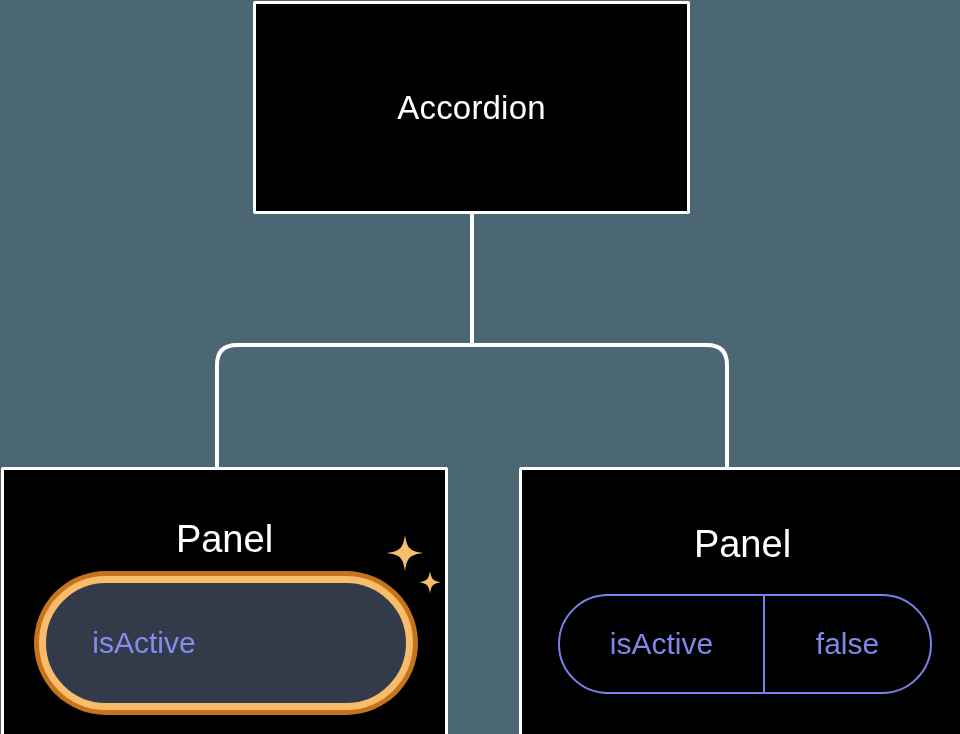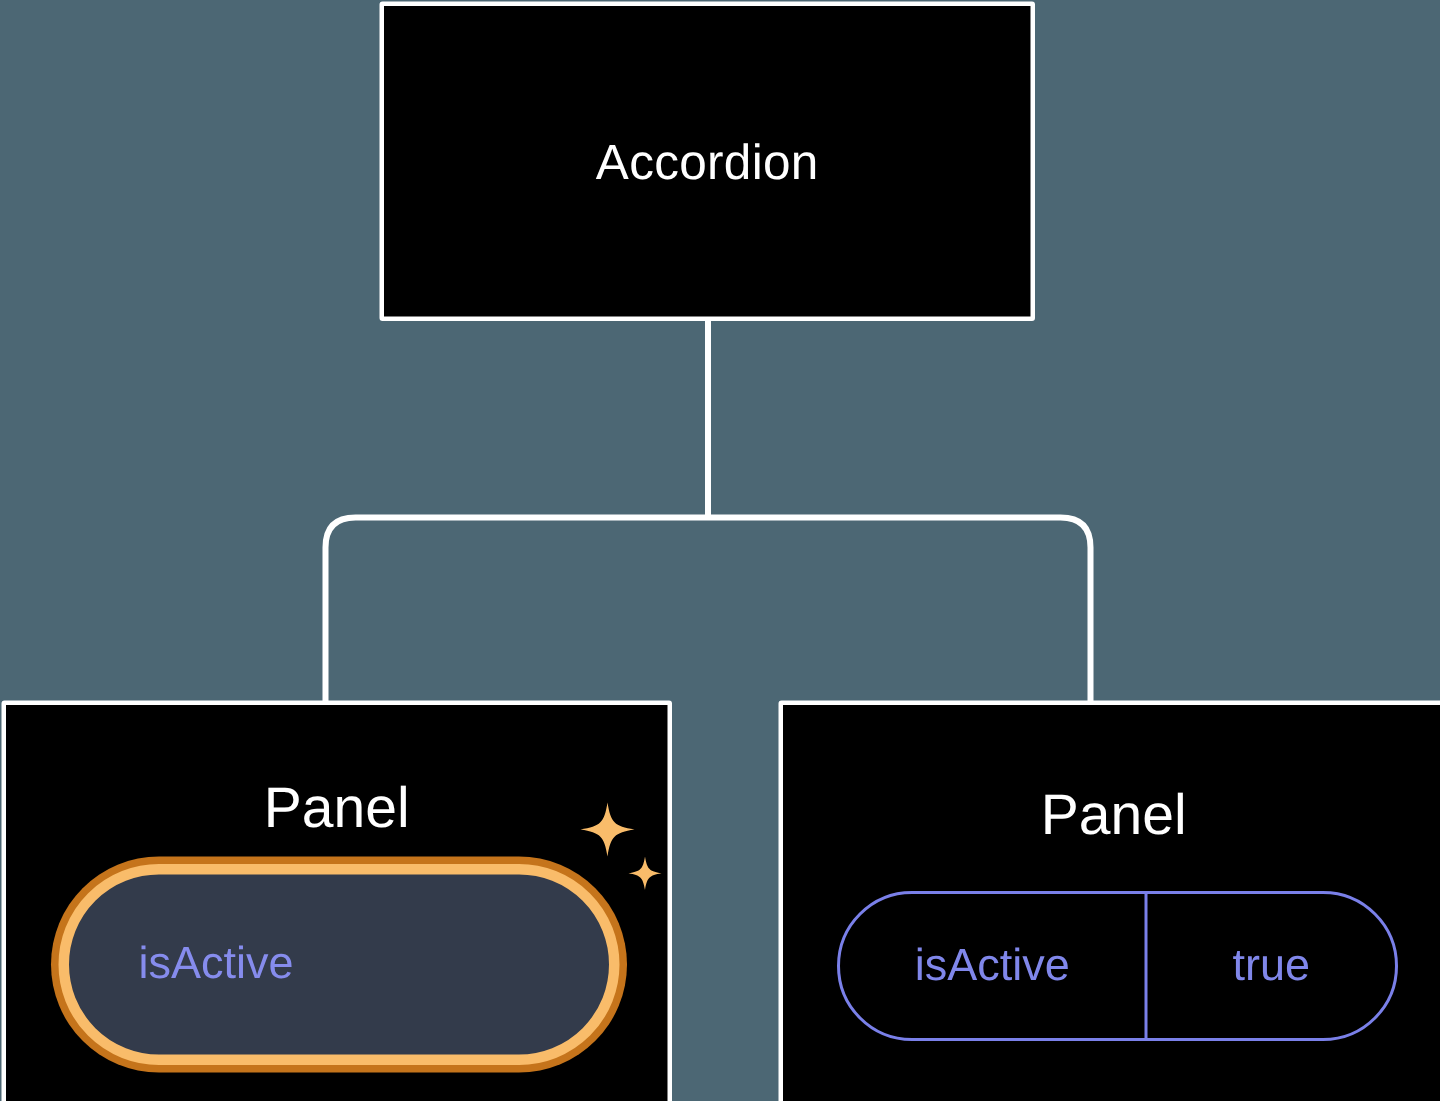--- a/index.html
+++ b/index.html
@@ -191,17 +191,17 @@
   <svg class="sparkles" viewBox="0 0 70 75" width="70" height="75" xmlns="http://www.w3.org/2000/svg" aria-hidden="true">
     <path d="M27,2 C29.2,15.5 31.5,17.8 45,20 C31.5,22.2 29.2,24.5 27,38 C24.8,24.5 22.5,22.2 9,20 C22.5,17.8 24.8,15.5 27,2 Z" fill="#f9bc6a"></path>
     <path d="M52,38 C53.4,46.4 54.8,47.8 63,49.2 C54.8,50.6 53.4,52 52,60.4 C50.6,52 49.2,50.6 41,49.2 C49.2,47.8 50.6,46.4 52,38 Z" fill="#f9bc6a"></path>
   </svg>
 
   <div class="node-card" id="node-panel-right">
     <span class="panel-title">Panel</span>
 
     <div class="pill pill-plain" id="pill-right">
       <span class="pill-cell pill-cell-key">isActive</span>
-      <span class="pill-cell pill-cell-val">true</span>
+      <span class="pill-cell pill-cell-val">false</span>
     </div>
   </div>
 
 </div>
 
 </body></html>

